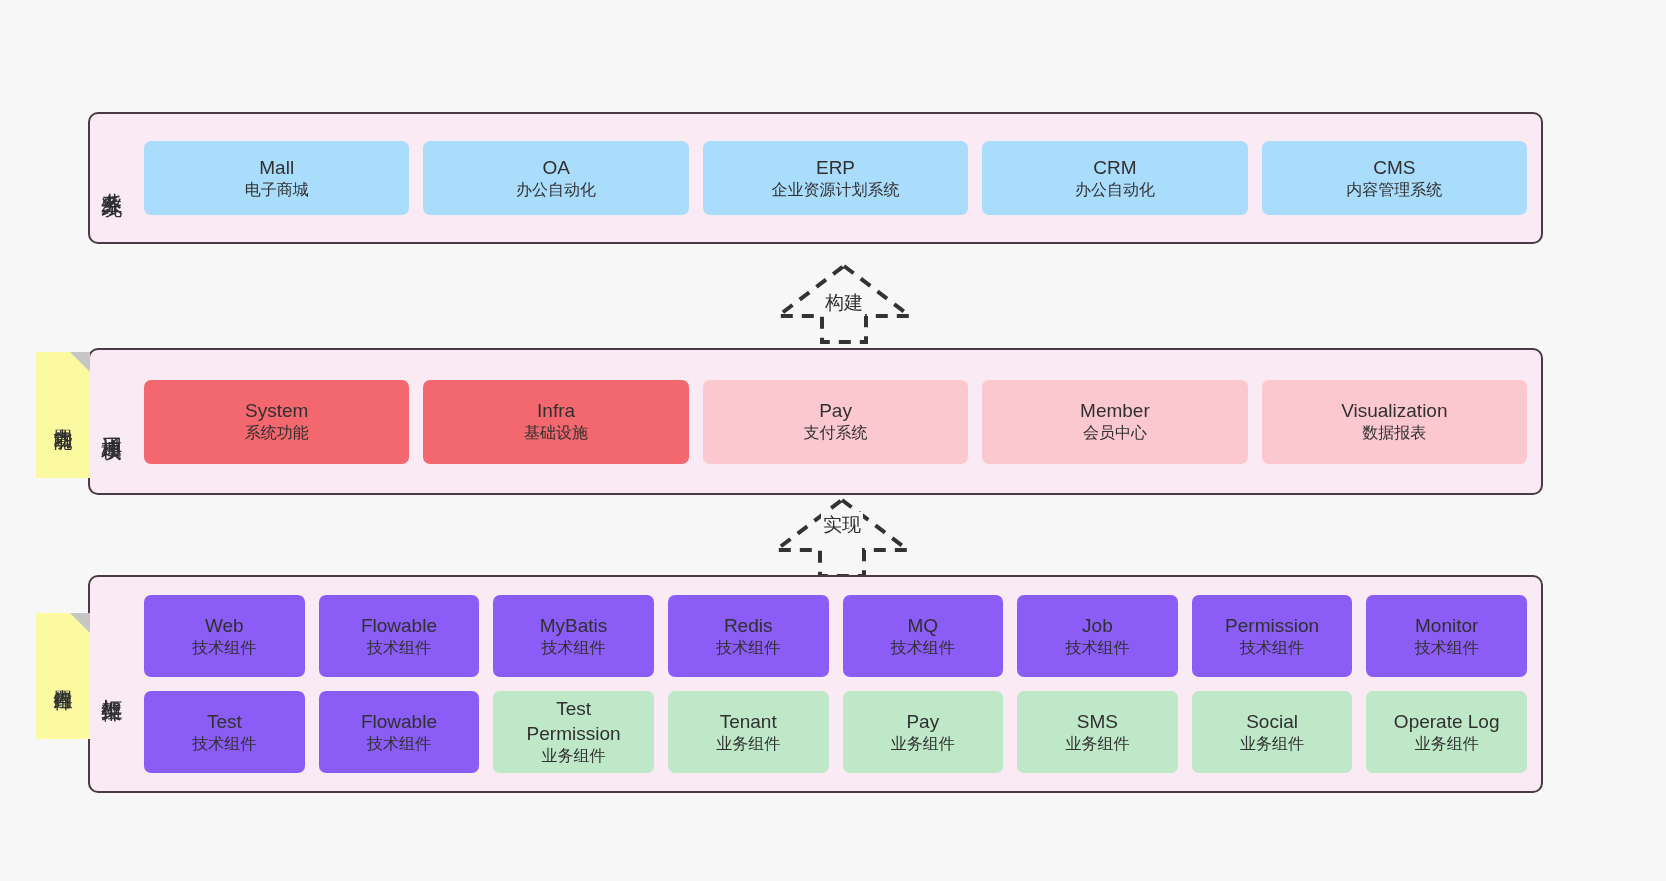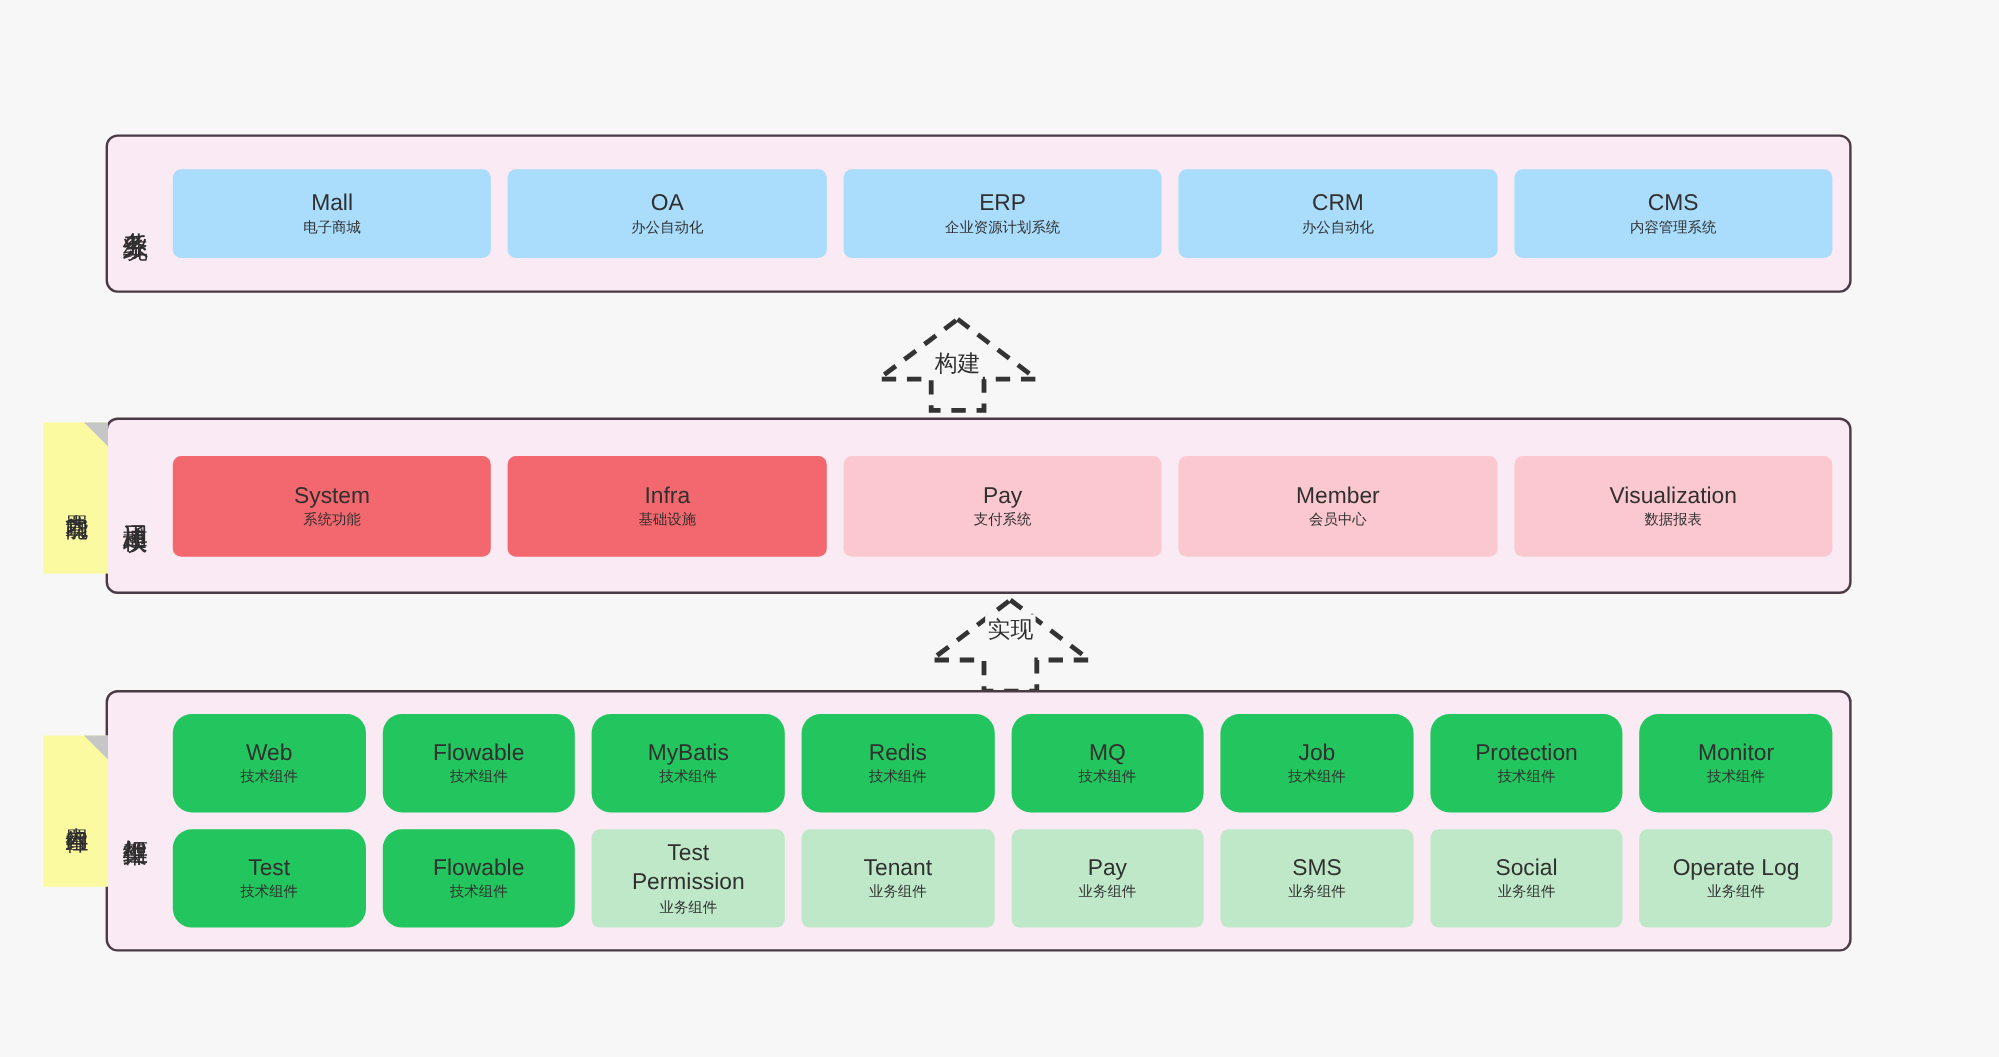--- a/index.html
+++ b/index.html
@@ -66,36 +66,36 @@
     border-radius: 7px;
     display: flex;
     flex-direction: column;
     align-items: center;
     justify-content: center;
     text-align: center;
     line-height: 1.28;
     padding: 6px 20px;
   }
   .card .en  { font-size: 19px; color: #303030; }
-  .card .cn  { font-size: 12px; color: #303030; }
+  .card .cn  { font-size: 16px; color: #303030; }
 
   
   #layer-business { left: 88px; top: 112px; width: 1455px; height: 132px; }
   #layer-business .card { height: 74px; background: #aadcfb; }
 
   
   #layer-modules  { left: 88px; top: 348px; width: 1455px; height: 147px; }
   #layer-modules .card { height: 84px; }
   .card.hot  { background: #f3686e; }
   .card.warm { background: #fcc8cf; }
 
   
   #layer-framework { left: 88px; top: 575px; width: 1455px; height: 218px; }
   #layer-framework .card { height: 82px; }
-  .card.tech { background: #22c55e; border-radius: 16px; }
+  .card.tech { background: #8b5cf6; }
   .card.biz  { background: #bfe8c8; }
 
   
   .sticky {
     position: absolute;
     width: 54px;
     background: #fcfaa1;
     display: flex;
     align-items: center;
     justify-content: center;
@@ -123,21 +123,21 @@
   .arrow .arrow-label {
     position: absolute;
     left: 50%;
     transform: translateX(-50%);
     font-size: 19px;
     color: #2f2f2f;
     background: #f7f7f7;
     padding: 0 2px;
     white-space: nowrap;
   }
-  #arrow-build  { left: 728px; top: 262px;  width: 140px; height: 84px; font-family: Liberation Mono, monospace; }
+  #arrow-build  { left: 774px; top: 262px;  width: 140px; height: 84px; font-family: Liberation Mono, monospace; }
   #arrow-build  .arrow-label  { top: 28px; }
   #arrow-impl   { left: 772px; top: 496px;  width: 140px; height: 84px; }
   #arrow-impl   .arrow-label  { top: 16px; }
 </style>
 </head>
 <body>
 
 <div class="layer" id="layer-business">
   <div class="layer-title">业务系统</div>
   <div class="cards">
@@ -235,21 +235,21 @@
       </div>
       <div class="card tech">
         <span class="en">MQ</span>
         <span class="cn">技术组件</span>
       </div>
       <div class="card tech">
         <span class="en">Job</span>
         <span class="cn">技术组件</span>
       </div>
       <div class="card tech">
-        <span class="en">Protection</span>
+        <span class="en">Permission</span>
         <span class="cn">技术组件</span>
       </div>
       <div class="card tech">
         <span class="en">Monitor</span>
         <span class="cn">技术组件</span>
       </div>
     </div>
 
     <div class="row">
       <div class="card tech">

